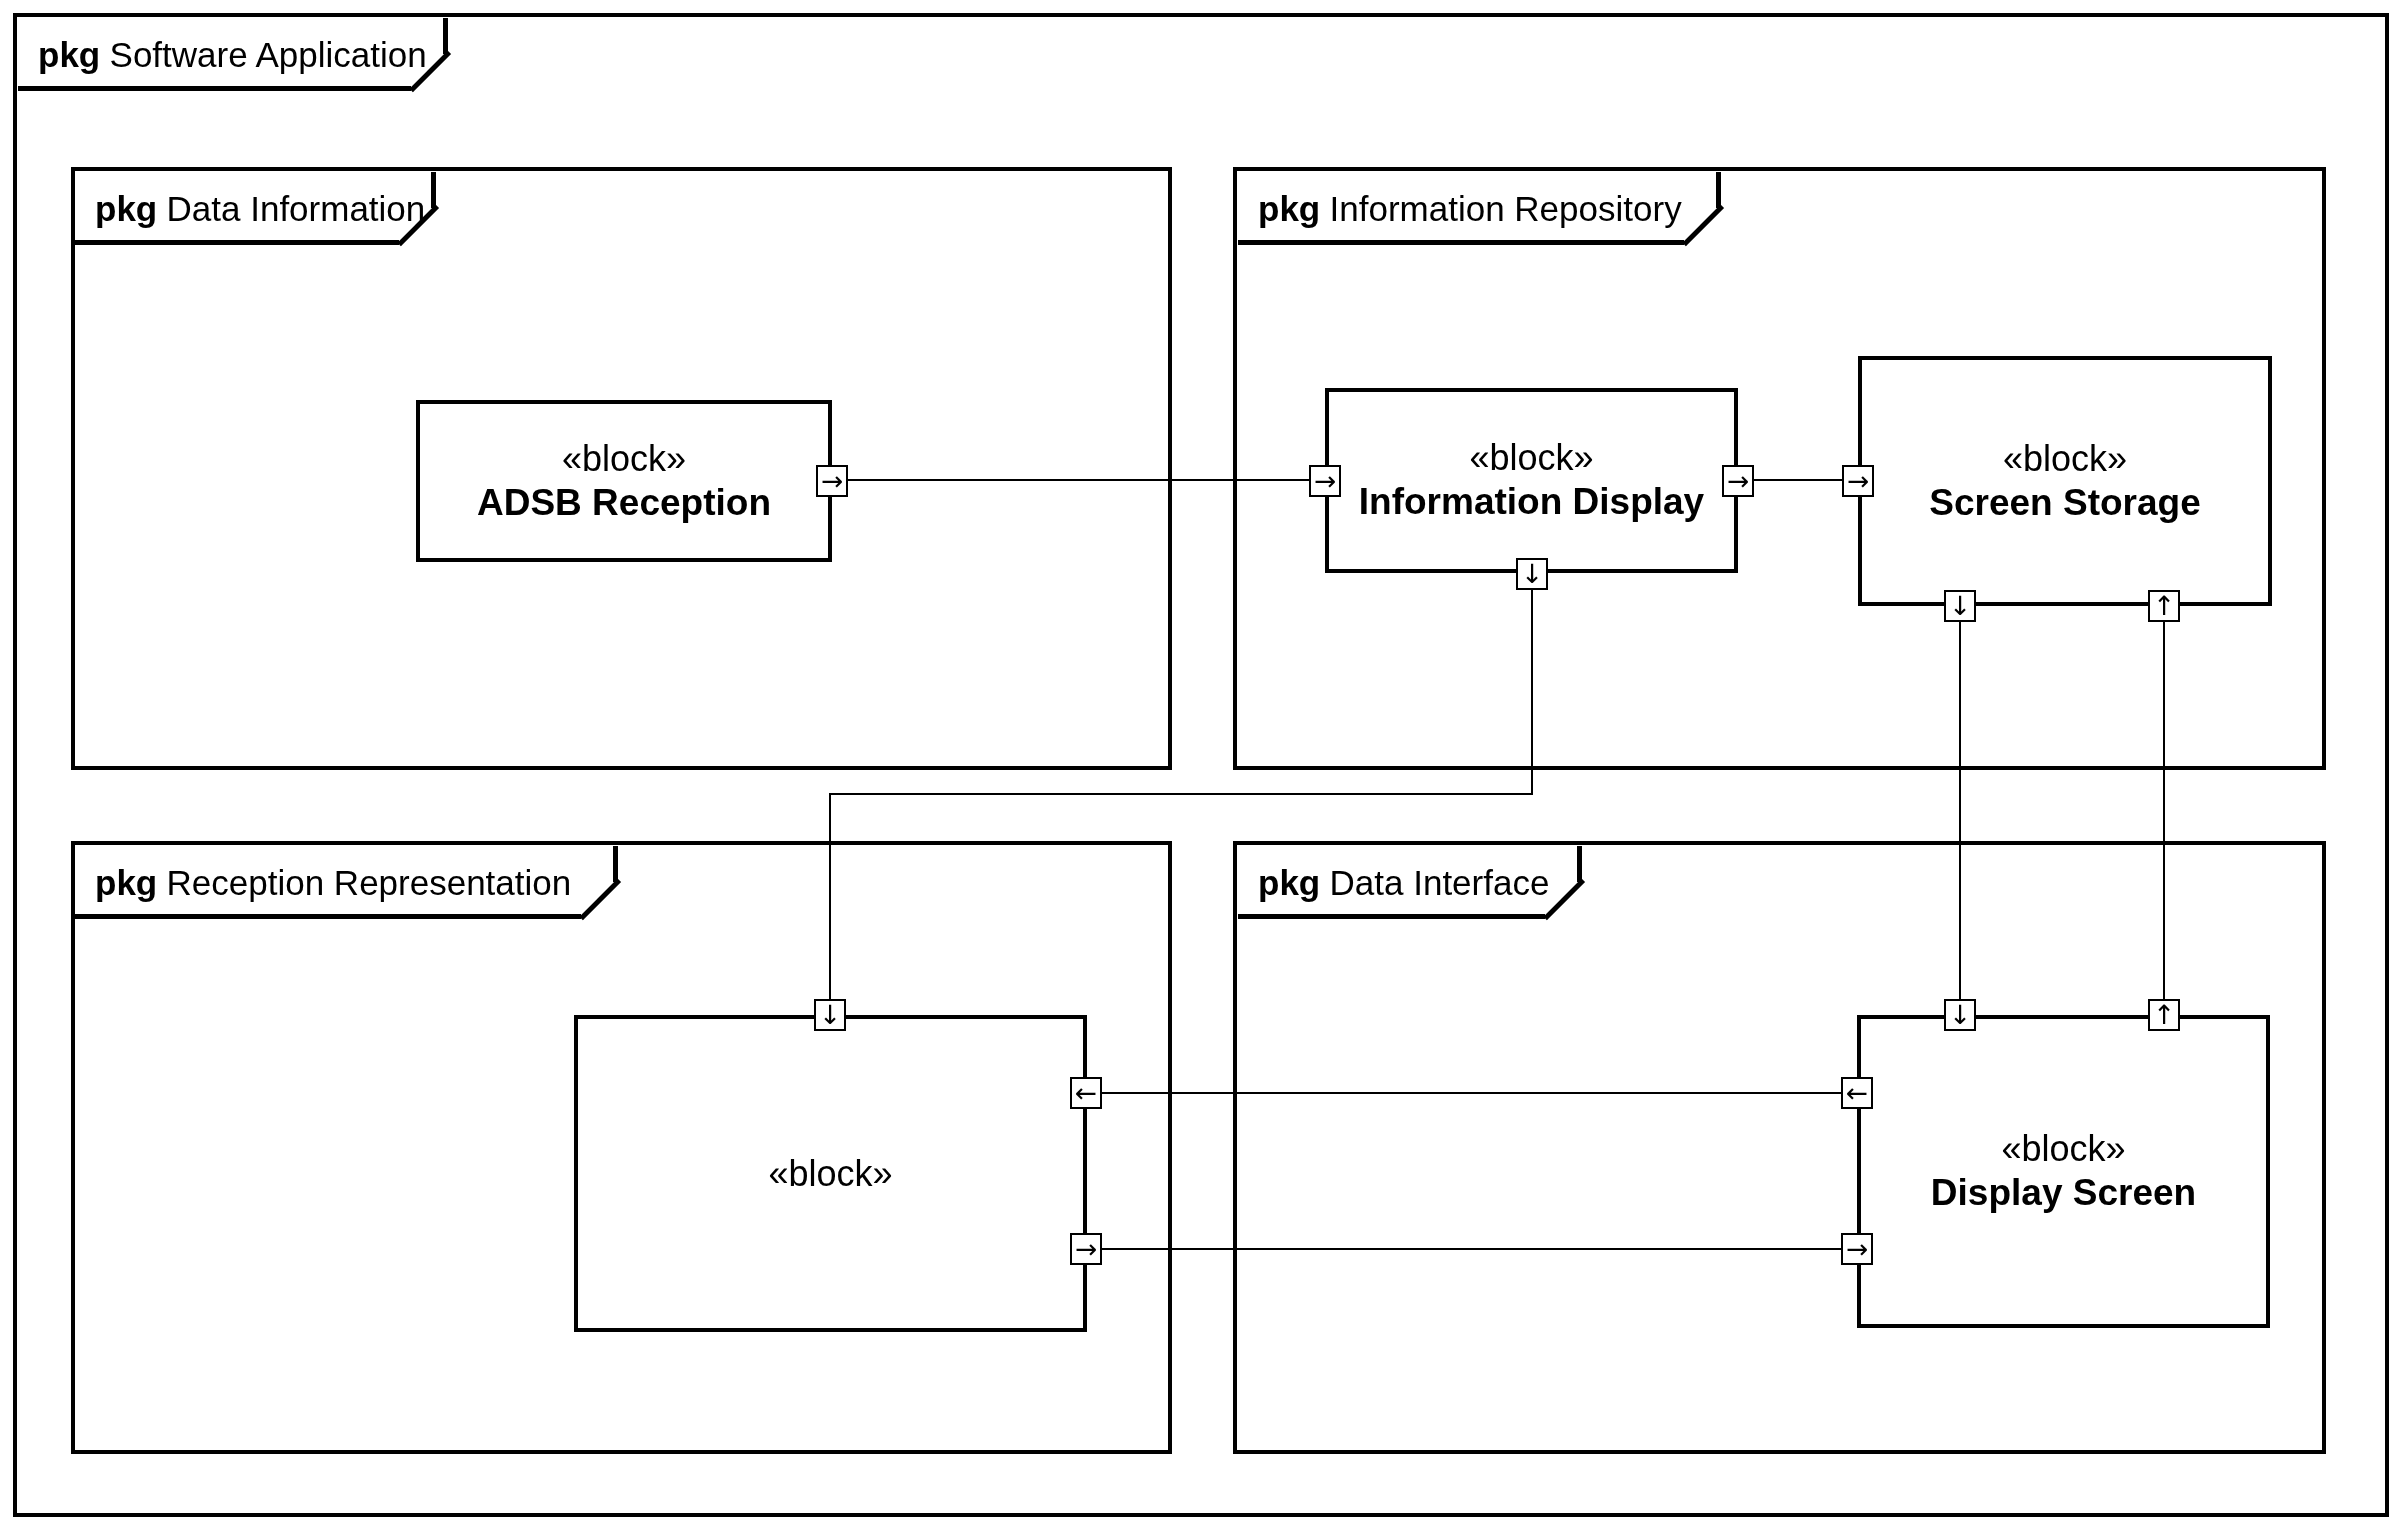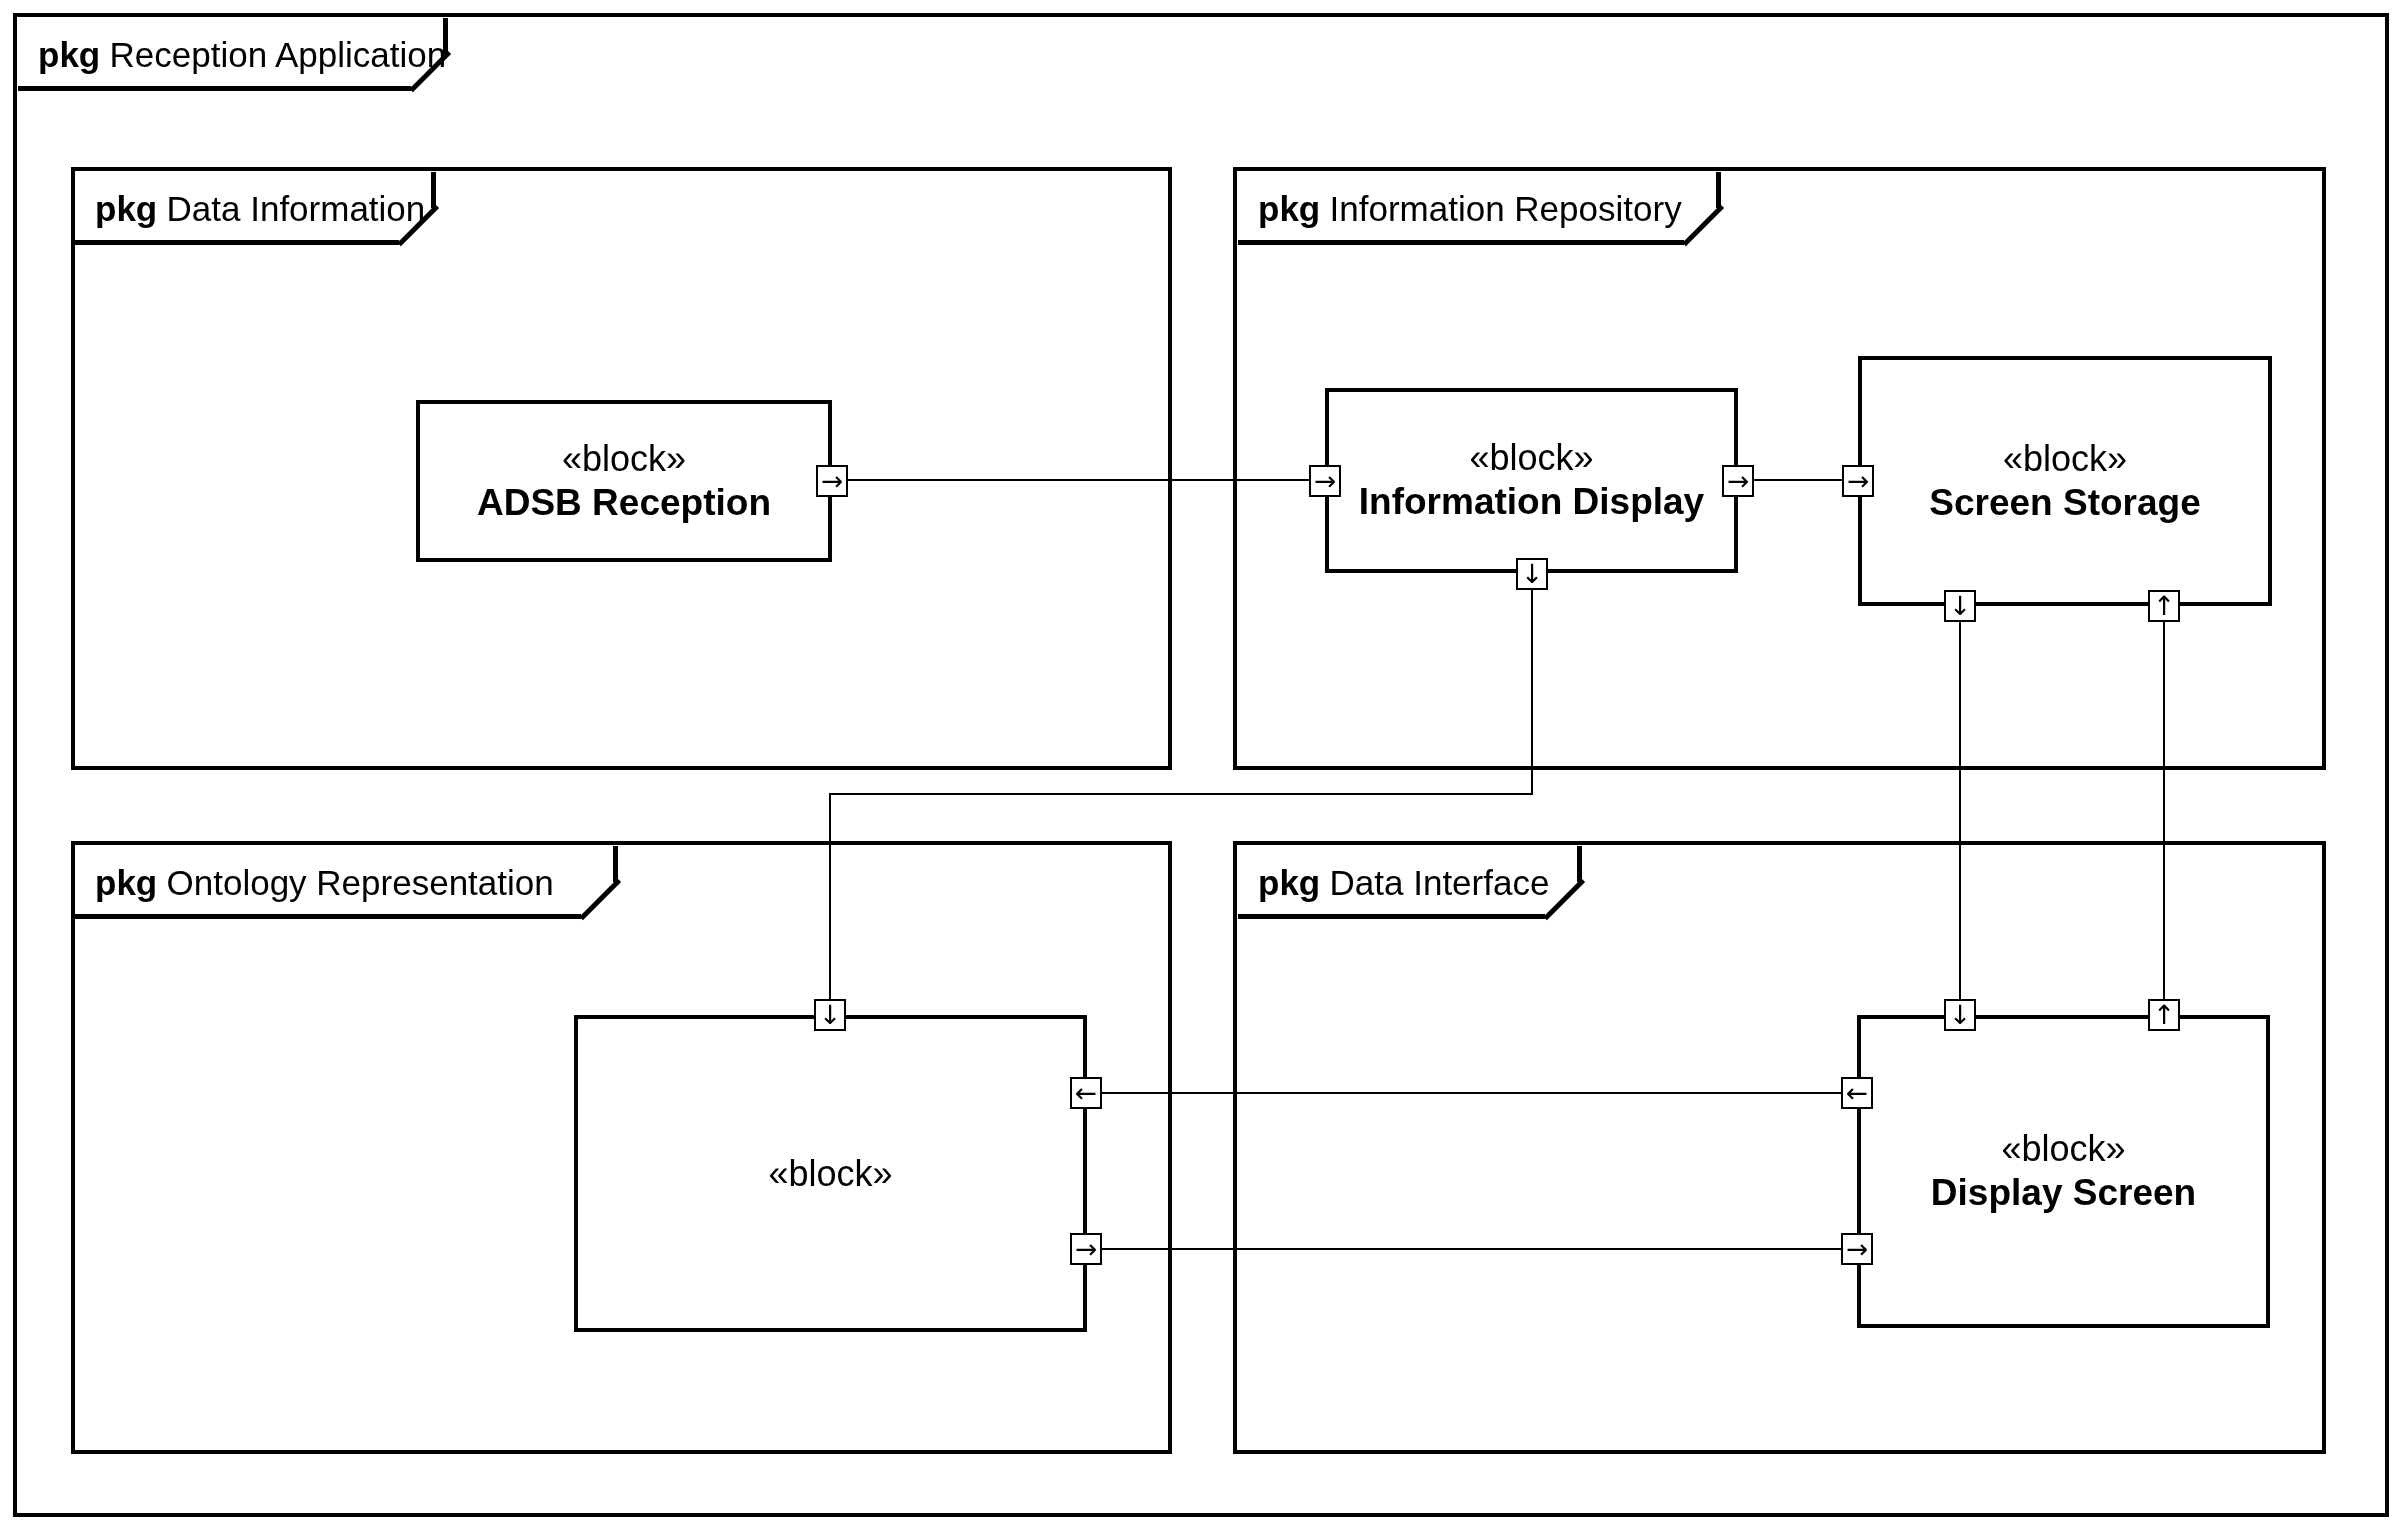--- a/index.html
+++ b/index.html
@@ -70,21 +70,21 @@
   }
 </style>
 </head>
 <body>
 
 <div class="canvas">
 
   <div class="pkg" style="left:13.2px;top:13.2px;width:2376px;height:1504px;"></div>
   <div class="tab" style="left:18px;top:18px;width:430px;height:73px;">
     <span class="kw">pkg</span>
-    <span>Reception Application</span>
+    <span>Software Application</span>
     <span class="tab-bottom" style="width:393px;"></span>
     <span class="tab-right" style="height:36px;"></span>
     <span class="tab-diag" style="left:393px;top:70px;"></span>
   </div>
 
   <div class="pkg" style="left:71px;top:167px;width:1101px;height:603px;"></div>
   <div class="tab" style="left:75px;top:172px;width:361px;height:73px;">
     <span class="kw">pkg</span>
     <span>Data Information</span>
     <span class="tab-bottom" style="width:324px;"></span>
@@ -97,21 +97,21 @@
     <span class="kw">pkg</span>
     <span>Information Repository</span>
     <span class="tab-bottom" style="width:446px;"></span>
     <span class="tab-right" style="height:36px;"></span>
     <span class="tab-diag" style="left:446px;top:70px;"></span>
   </div>
 
   <div class="pkg" style="left:71px;top:841px;width:1101px;height:613px;"></div>
   <div class="tab" style="left:75px;top:846px;width:543px;height:73px;">
     <span class="kw">pkg</span>
-    <span>Ontology Representation</span>
+    <span>Reception Representation</span>
     <span class="tab-bottom" style="width:506px;"></span>
     <span class="tab-right" style="height:36px;"></span>
     <span class="tab-diag" style="left:506px;top:70px;"></span>
   </div>
 
   <div class="pkg" style="left:1233px;top:841px;width:1093px;height:613px;"></div>
   <div class="tab" style="left:1238px;top:846px;width:344px;height:73px;">
     <span class="kw">pkg</span>
     <span>Data Interface</span>
     <span class="tab-bottom" style="width:307px;"></span>

